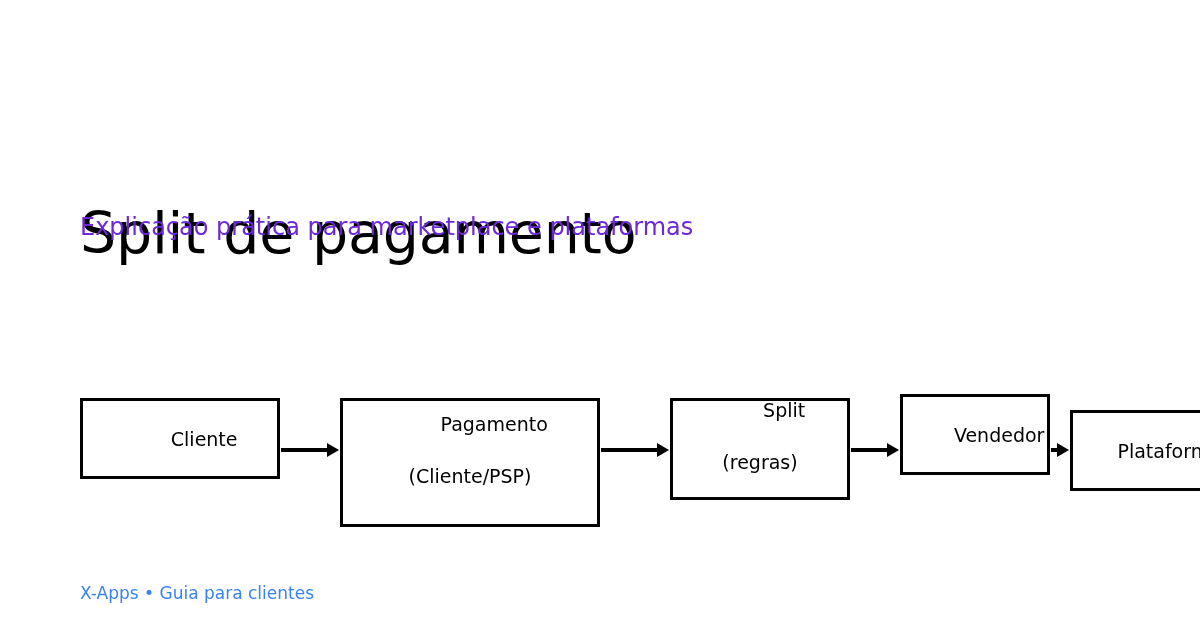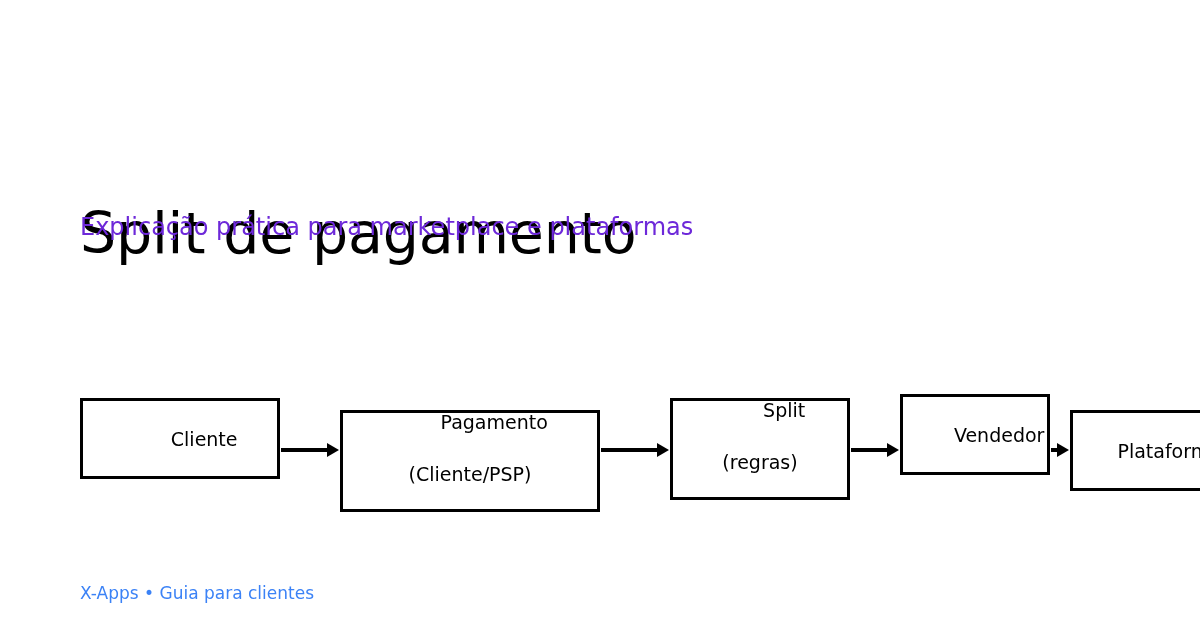--- a/index.html
+++ b/index.html
@@ -67,21 +67,21 @@
     text-align: center;
     font-size: 19px;
     line-height: 26px;
     color: #000000;
   }
   .node-label { display: block; white-space: pre; }
   .node-label .l2 { display: block; }
 
   
   .node-cliente     { left: 80px;   top: 398px; width: 200px; height: 81px; }
-  .node-pagamento   { left: 340px;  top: 398px; width: 260px; height: 102px; margin-top: 12px; }
+  .node-pagamento   { left: 340px;  top: 398px; width: 260px; height: 129px; }
   .node-split       { left: 670px;  top: 398px; width: 180px; height: 102px; }
   .node-vendedor    { left: 900px;  top: 394px; width: 150px; height: 81px; }
   .node-plataforma  { left: 1070px; top: 410px; width: 150px; height: 81px; }
 
   
   .arrow {
     position: absolute;
     height: 14px;
     top: 443px;
   }

